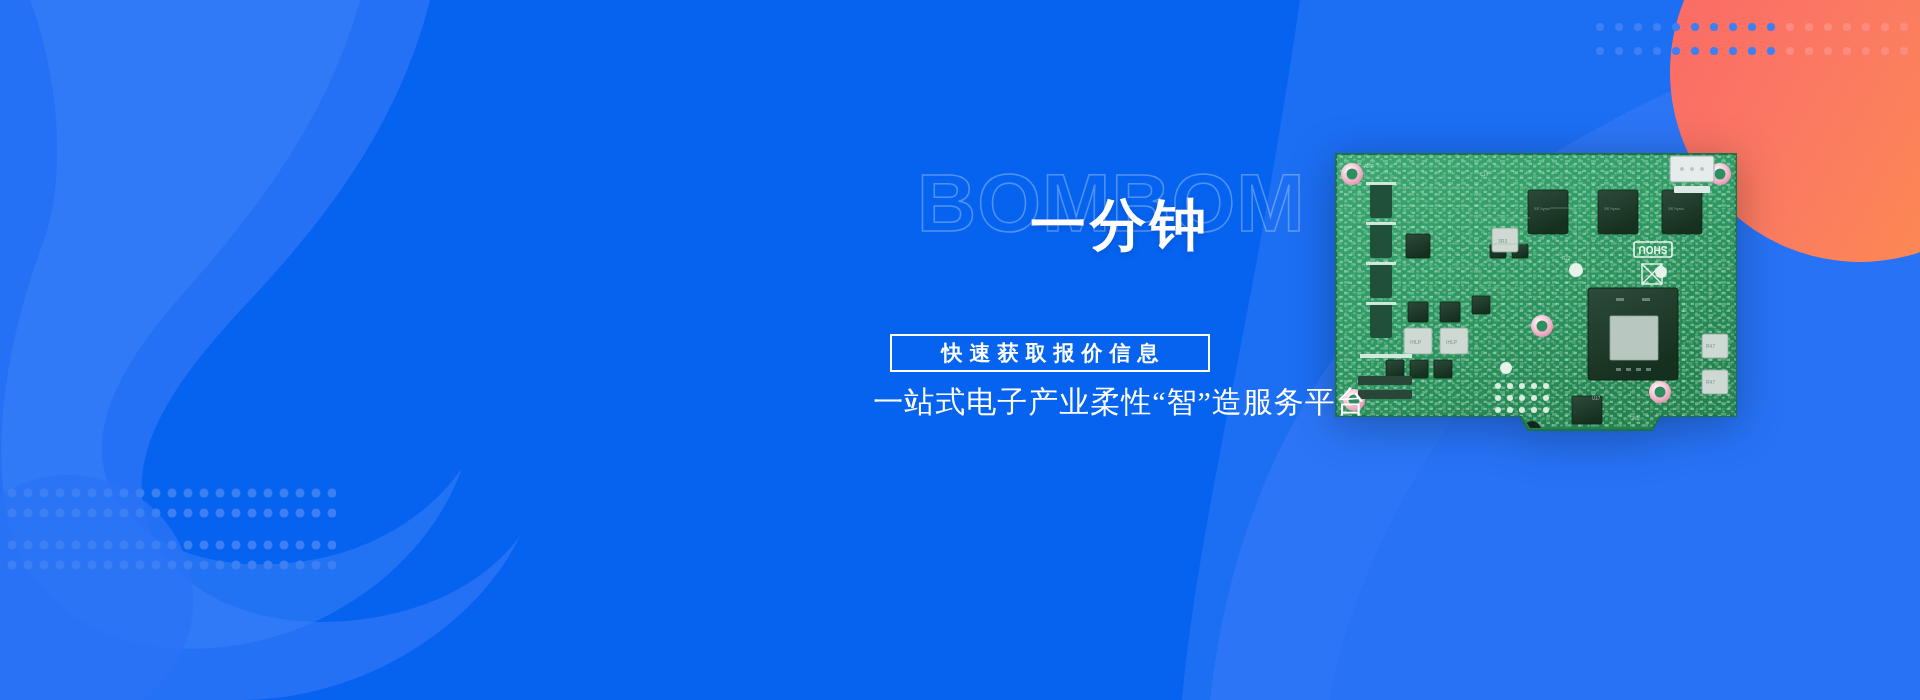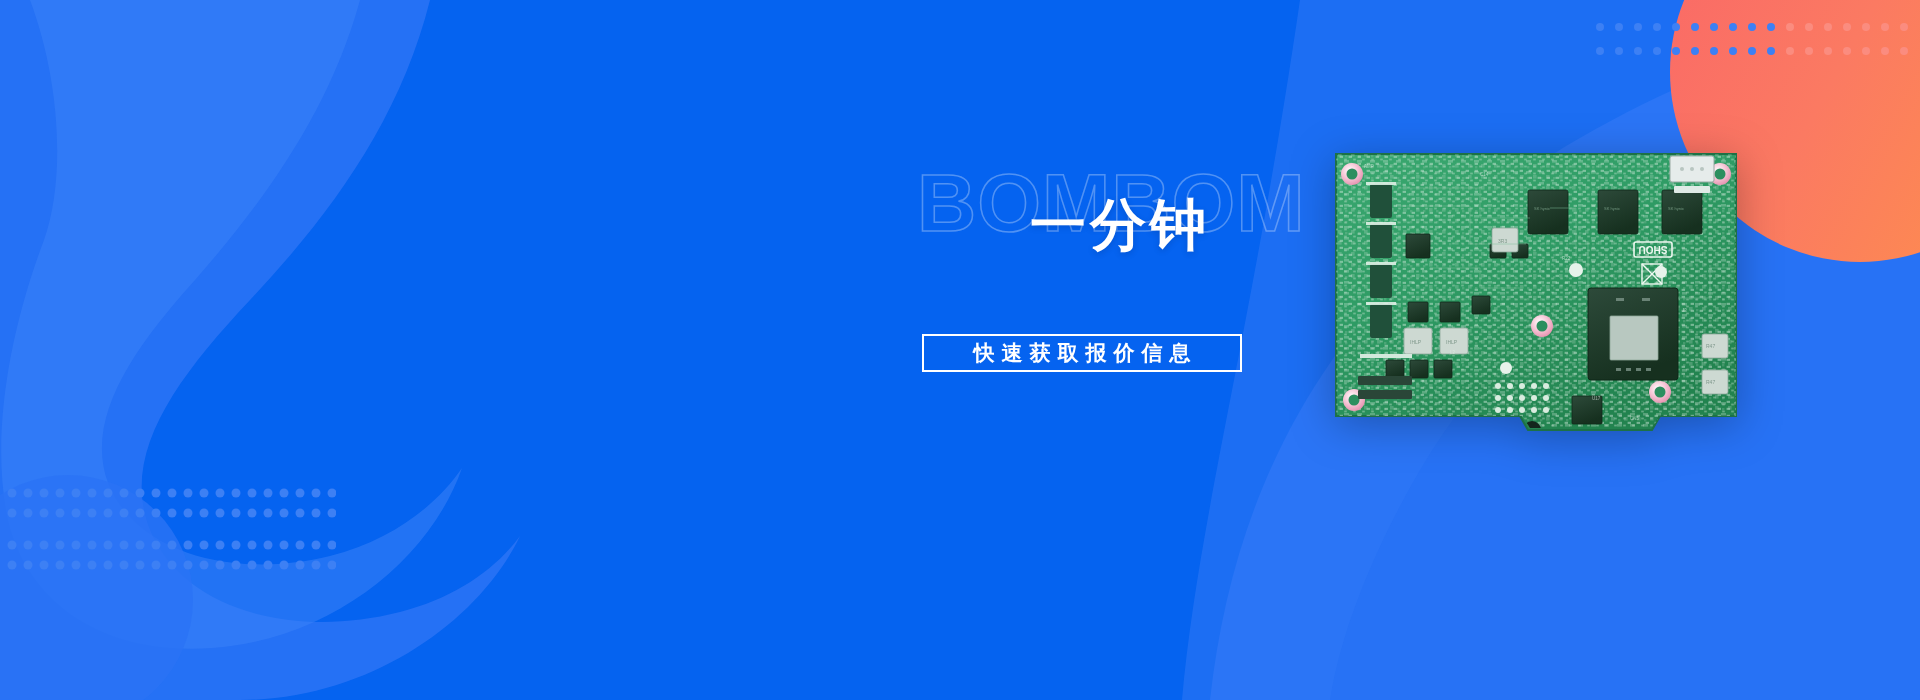--- a/index.html
+++ b/index.html
@@ -98,21 +98,20 @@
   .badge {
     position: absolute;
     left: 30px;
     top: 184px;
     width: 320px;
     height: 38px;
     border: 2px solid #ffffff;
     display: flex;
     align-items: center;
     justify-content: center;
-    margin-left: 32px;
   }
   .badge-text {
     color: #ffffff;
     font-size: 21px;
     font-weight: 700;
     letter-spacing: 7px;
     text-indent: 7px;
     white-space: nowrap;
   }
 
@@ -522,15 +521,16 @@
 
     <div class="bom-ghost">BOMBOM</div>
 
     <div class="headline headline-1">一分钟</div>
 
 
     <div class="badge">
       <span class="badge-text">快速获取报价信息</span>
     </div>
 
+    <div class="tagline">一站式电子产业柔性“智”造服务平台</div>
   </div>
 
 </div>
 
 </body></html>

